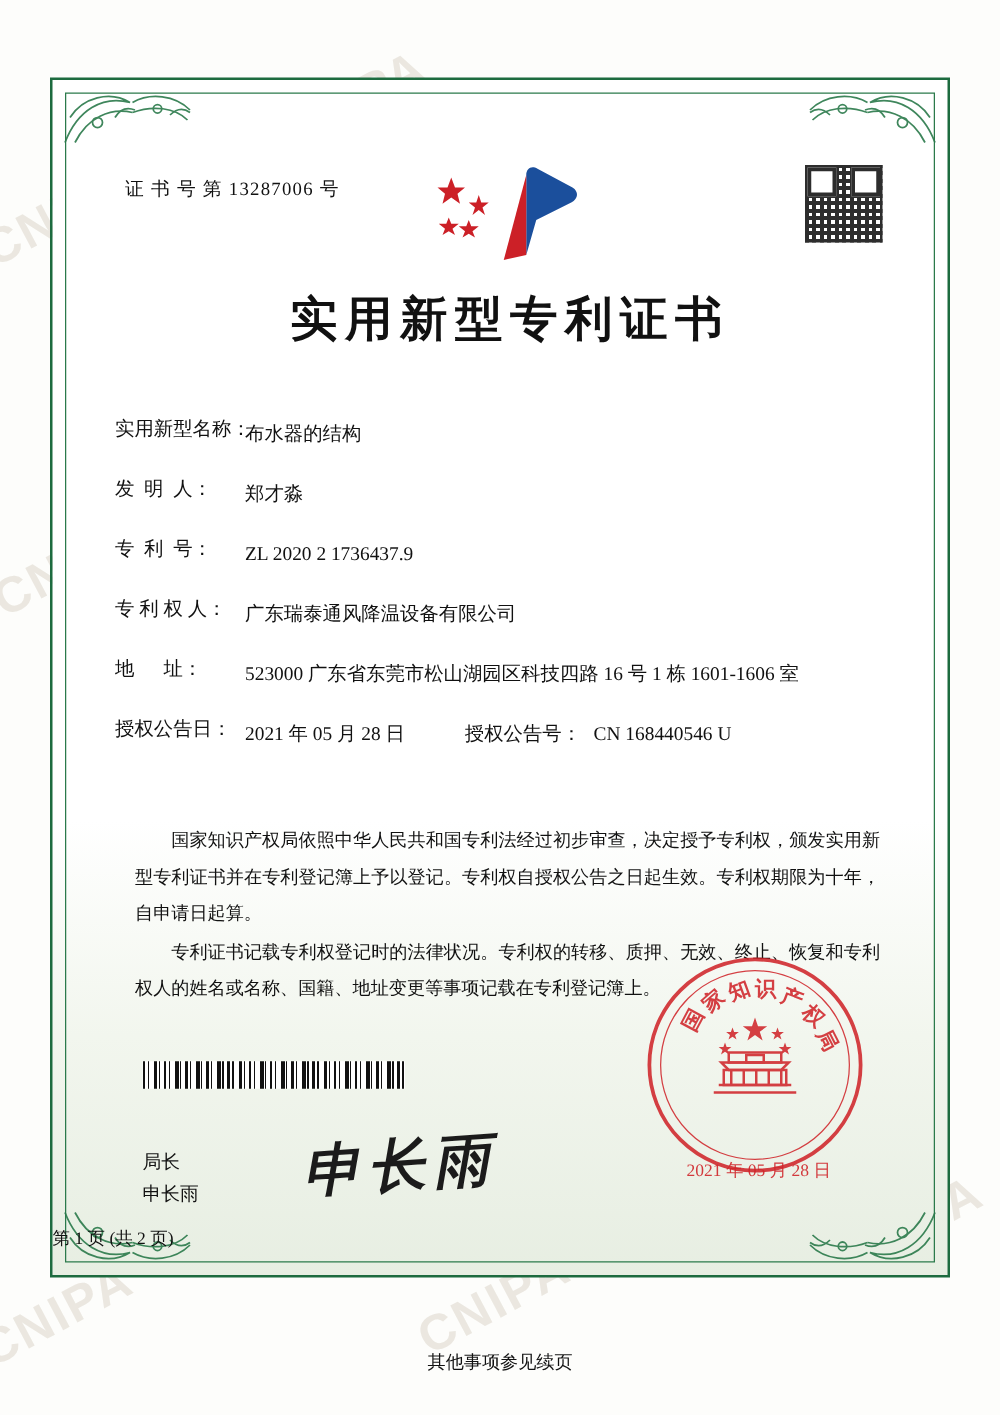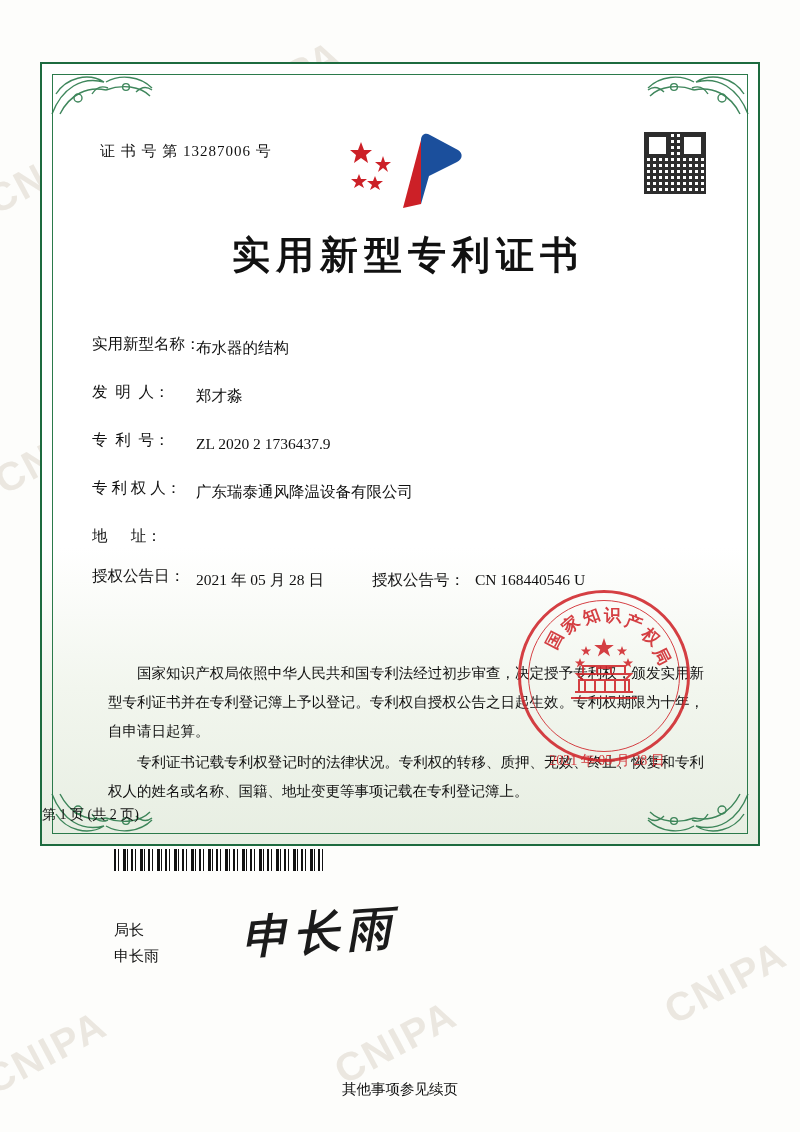--- a/index.html
+++ b/index.html
@@ -39,21 +39,21 @@
     transform: rotate(-28deg);
     font-size: 40px;
   }
 
   
   .cert {
     position: absolute;
     left: 40px;
     top: 62px;
     width: 720px;
-    height: 784px;
+    height: 960px;
     background: linear-gradient(180deg,#ffffff 0%,#ffffff 62%,#f2f6ee 80%,#e7eee2 100%);
     border: 2px solid #1d6b3f;
     box-sizing: border-box;
   }
   .cert-inner {
     position: absolute;
     left: 10px; top: 10px; right: 10px; bottom: 10px;
     border: 1px solid #2b7a4b;
   }
   .corner {
@@ -365,20 +365,21 @@
       <div class="field">
         <div class="f-label">专  利  号：</div>
         <div class="f-value">ZL 2020 2 1736437.9</div>
       </div>
       <div class="field">
         <div class="f-label">专 利 权 人：</div>
         <div class="f-value">广东瑞泰通风降温设备有限公司</div>
       </div>
       <div class="field">
         <div class="f-label">地      址：</div>
+        <div class="f-value">523000 广东省东莞市松山湖园区科技四路 16 号 1 栋 1601-1606 室</div>
       </div>
       <div class="field inline2">
         <div class="f-label">授权公告日：</div>
         <div class="f-value">
           <span>2021 年 05 月 28 日</span>
           <span class="f-value-2nd-label">授权公告号：</span>
           <span>CN 168440546 U</span>
         </div>
       </div>
     </div>

